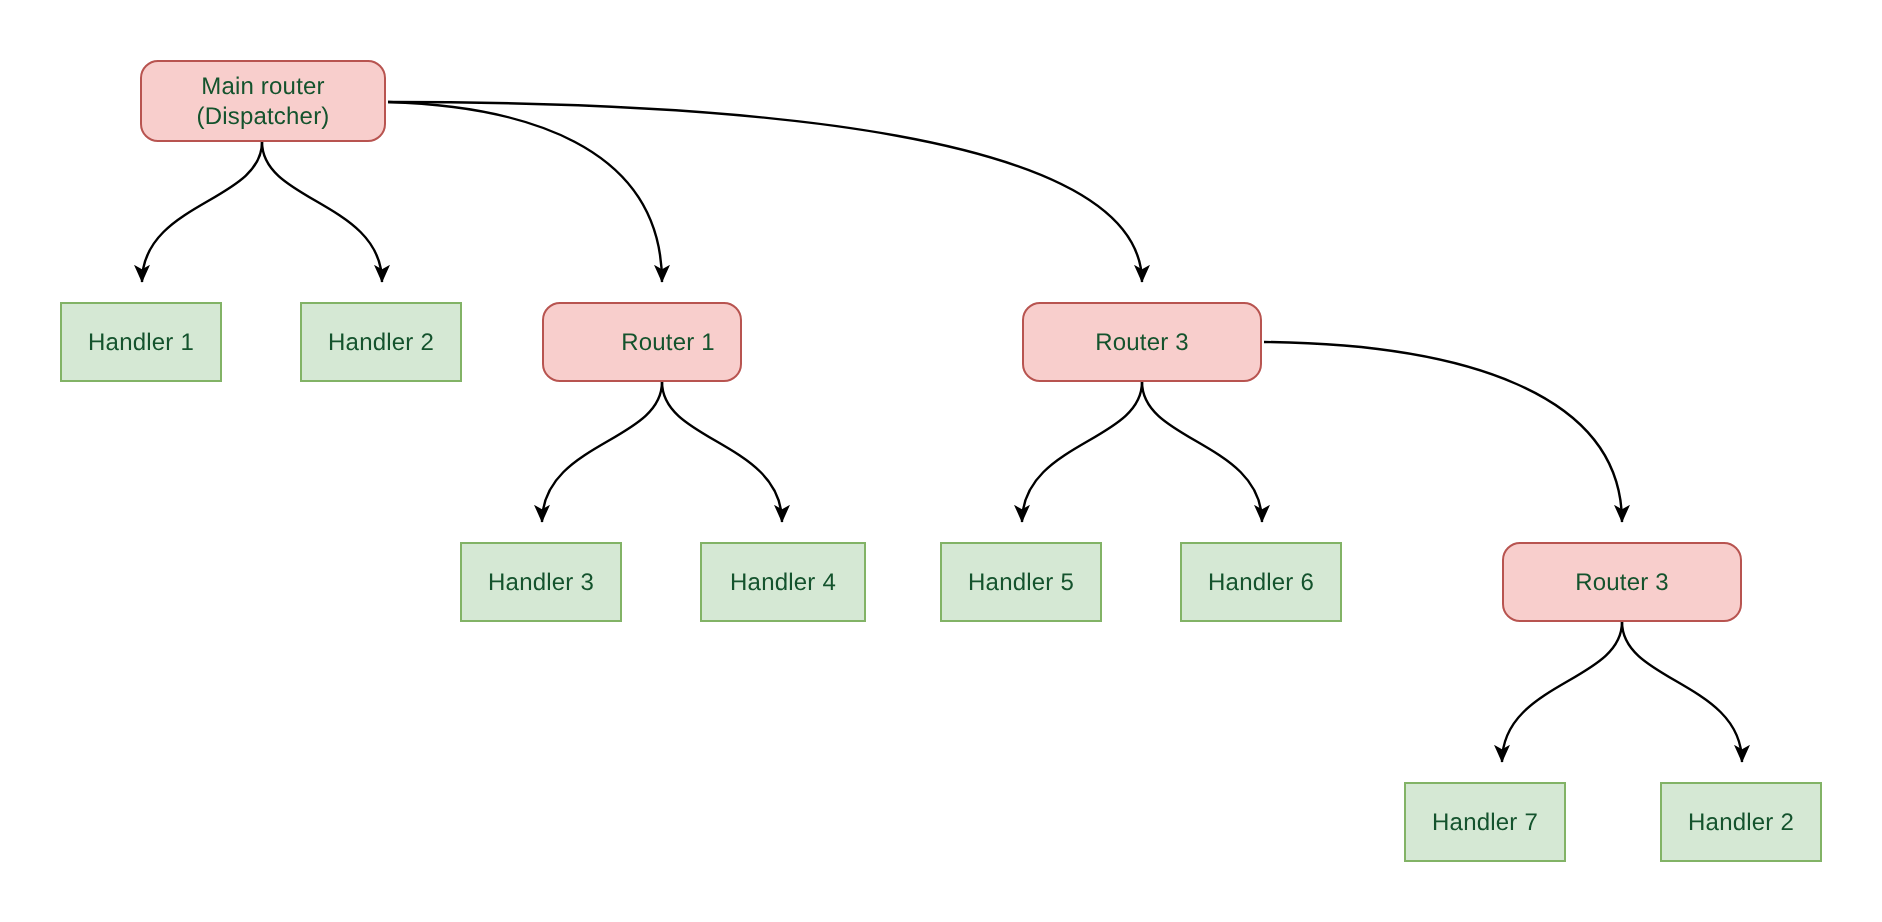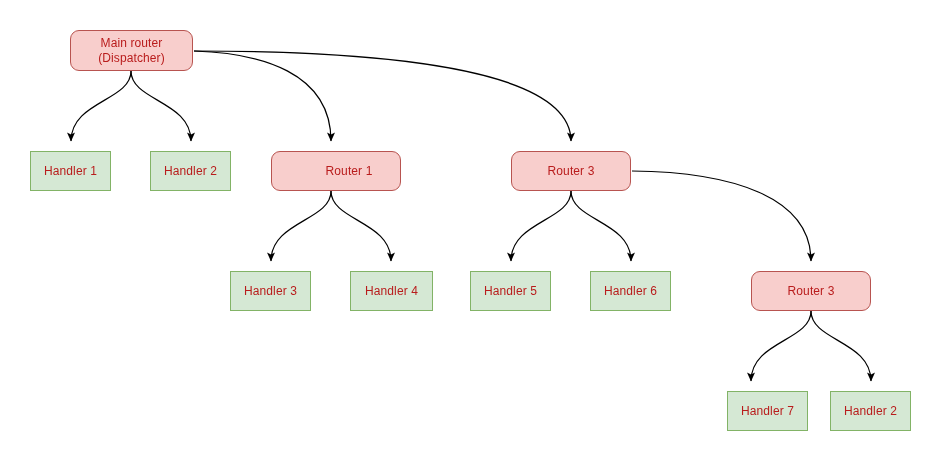--- a/index.html
+++ b/index.html
@@ -28,21 +28,21 @@
   }
   .node {
     position: absolute;
     box-sizing: border-box;
     display: flex;
     align-items: center;
     justify-content: center;
     text-align: center;
     font-size: 12px;
     line-height: 15px;
-    color: #b91c1c;
+    color: #14532d;
     letter-spacing: 0.1px;
     white-space: pre-line;
   }
   .node-router {
     background: #f8cecc;
     border: 1px solid #b85450;
     border-radius: 9px;
   }
   .node-handler {
     background: #d5e8d4;
@@ -95,21 +95,21 @@
   </div>
 
   <div class="node node-handler" style="left:30px; top:151px; width:81px; height:40px;">
     <span class="node-label">Handler 1</span>
   </div>
 
   <div class="node node-handler" style="left:150px; top:151px; width:81px; height:40px;">
     <span class="node-label">Handler 2</span>
   </div>
 
-  <div class="node node-router" style="left:271px; top:151px; width:130px; height:40px;padding-left:26px;">
+  <div class="node node-router" style="left:271px; top:151px; width:100px; height:40px;padding-left:26px;">
     <span class="node-label">Router 1</span>
   </div>
 
   <div class="node node-router" style="left:511px; top:151px; width:120px; height:40px;">
     <span class="node-label">Router 3</span>
   </div>
 
   <div class="node node-handler" style="left:230px; top:271px; width:81px; height:40px;">
     <span class="node-label">Handler 3</span>
   </div>
@@ -123,21 +123,21 @@
   </div>
 
   <div class="node node-handler" style="left:590px; top:271px; width:81px; height:40px;justify-content:center;">
     <span class="node-label">Handler 6</span>
   </div>
 
   <div class="node node-router" style="left:751px; top:271px; width:120px; height:40px;">
     <span class="node-label">Router 3</span>
   </div>
 
-  <div class="node node-handler" style="left:727px; top:391px; width:81px; height:40px;">
+  <div class="node node-handler" style="left:702px; top:391px; width:81px; height:40px;">
     <span class="node-label">Handler 7</span>
   </div>
 
   <div class="node node-handler" style="left:830px; top:391px; width:81px; height:40px;">
     <span class="node-label">Handler 2</span>
   </div>
 
 </div>
 
 </body></html>

